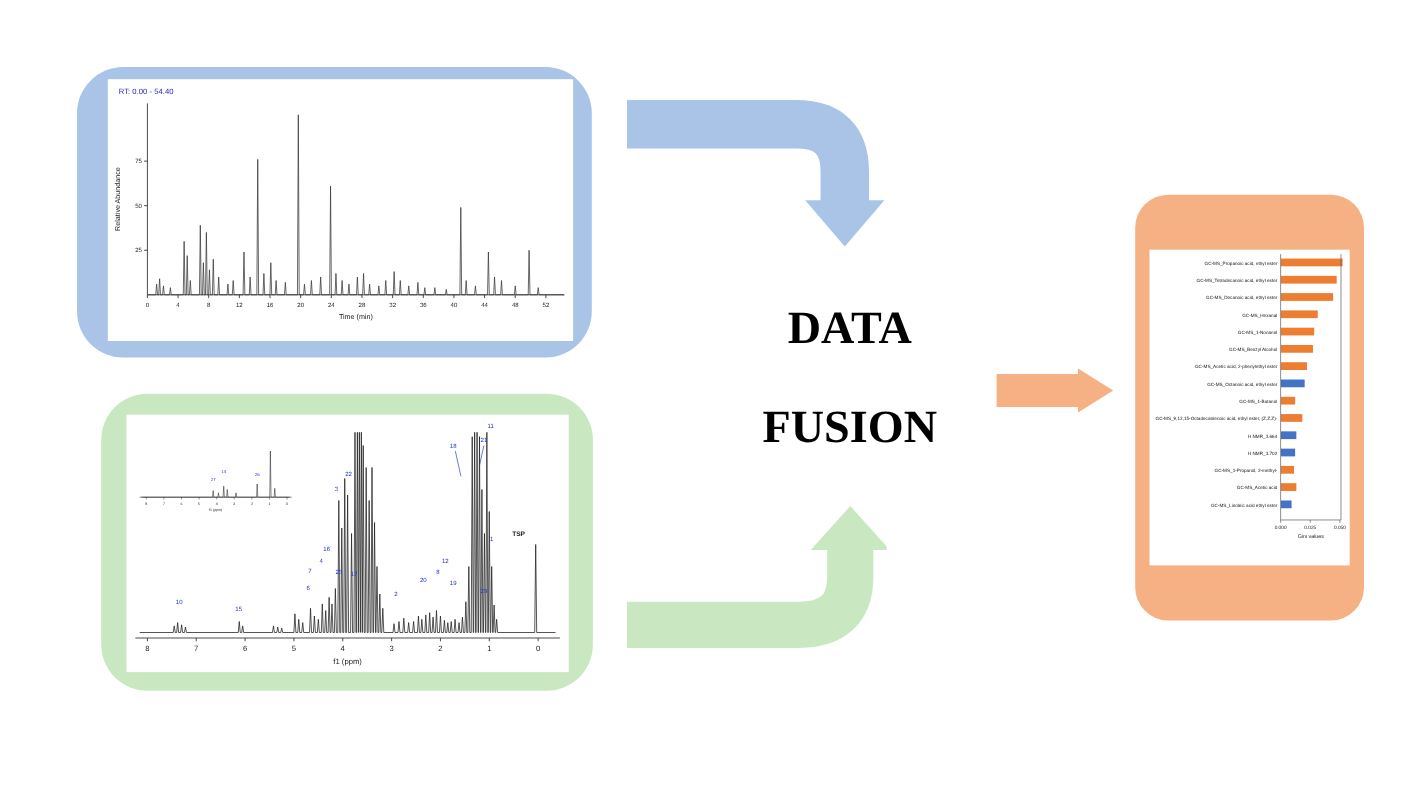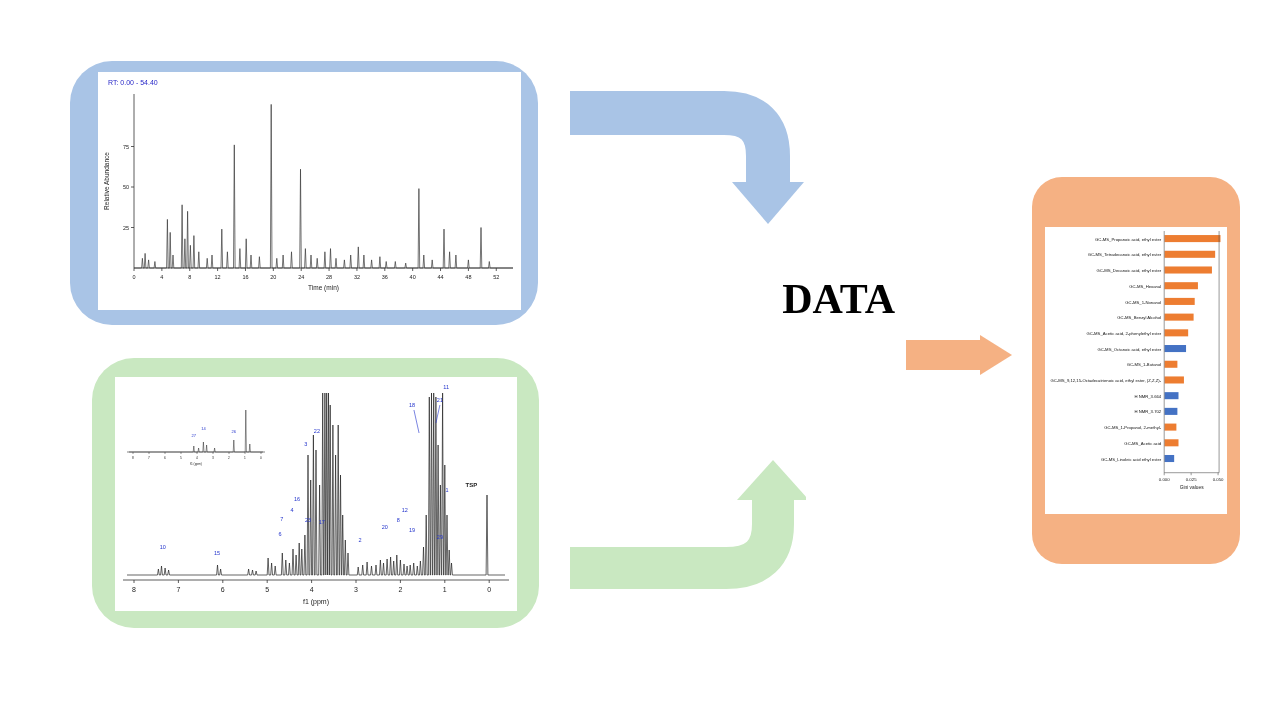--- a/index.html
+++ b/index.html
@@ -15,21 +15,21 @@
   #gc-box{left:28px;top:11px;width:423px;height:238px;}
   #nmr-box{left:23px;top:19px;width:402px;height:234px;}
   #gini-box{left:13px;top:50px;width:182px;height:287px;}
   svg{display:block;width:100%;height:100%;overflow:hidden;}
   svg text{font-family:"Liberation Sans",sans-serif;}
   .arrow{position:absolute;}
   #arrow-blue{left:566px;top:88px;width:240px;height:145px;}
   #arrow-green{left:566px;top:450px;width:240px;height:140px;}
   #arrow-orange{left:902px;top:329px;width:115px;height:52px;}
   #fusion-title{
-    position:absolute;left:650px;top:276px;width:245px;text-align:right;
+    position:absolute;left:650px;top:276px;width:245px;text-align:center;
     font-family:"Liberation Serif",serif;font-weight:bold;font-size:42px;color:#000;
   }
   #fusion-title .word{line-height:1.1;}
   #fusion-title .word:first-child{margin-bottom:44px;}
 </style>
 </head>
 <body>
 
 <div id="figure-canvas">
 
@@ -160,20 +160,21 @@
     <polygon points="166,94 238,94 202,136" fill="#A9C4E6"></polygon>
   </svg>
 
   <svg class="arrow" id="arrow-green" viewBox="0 0 240 140">
     <path d="M 4 118 L 160 118 Q 207 118 207 74 L 207 48" fill="none" stroke="#C9E8C1" stroke-width="42"></path>
     <polygon points="171,50 243,50 207,10" fill="#C9E8C1"></polygon>
   </svg>
 
   <div id="fusion-title">
     <div class="word">DATA</div>
+    <div class="word">FUSION</div>
   </div>
 
   <svg class="arrow" id="arrow-orange" viewBox="0 0 115 52">
     <path d="M 4 26 L 78 26" fill="none" stroke="#F5B183" stroke-width="30"></path>
     <polygon points="78,6 78,46 110,26" fill="#F5B183"></polygon>
   </svg>
 
   <div class="panel" id="output-panel">
     <div class="chart-box" id="gini-box">
       <svg id="gini-svg" viewBox="0 0 178 285">

